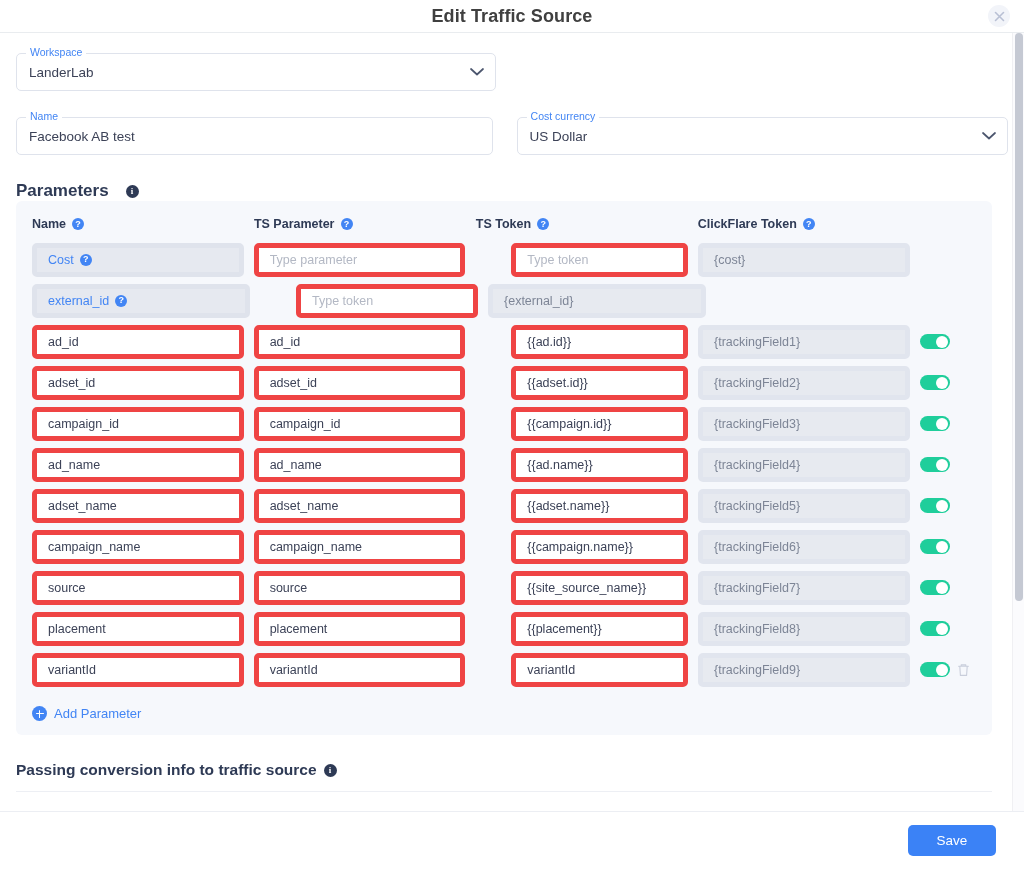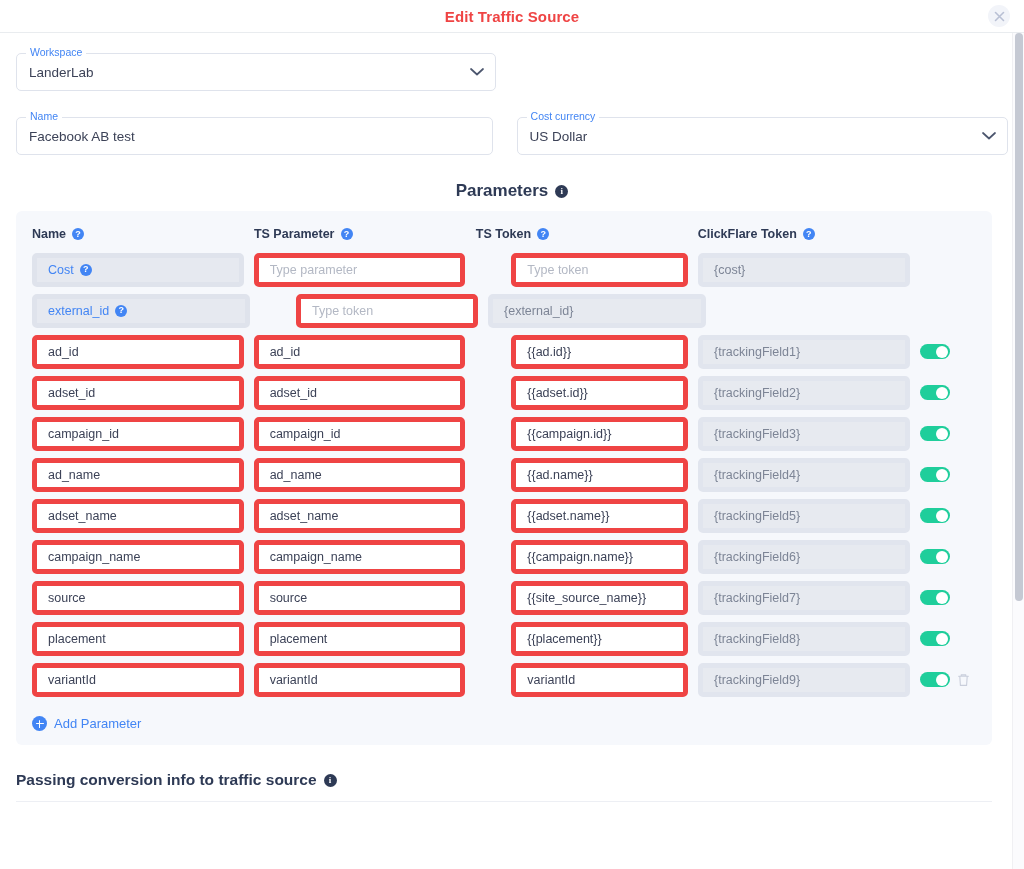--- a/index.html
+++ b/index.html
@@ -25,23 +25,23 @@
     height: 33px;
     flex: 0 0 33px;
     position: relative;
     border-bottom: 1px solid #e9ecef;
     display: flex;
     align-items: center;
     justify-content: center;
     background: #fff;
   }
   .modal-title {
-    font-size: 15px;
+    font-size: 18px;
     font-weight: bold;
-    color: #ef4444;
+    color: #404040;
     letter-spacing: 0.1px;
   }
   .close-btn {
     position: absolute;
     right: 14px;
     top: 50%;
     transform: translateY(-50%);
     width: 22px; height: 22px;
     border-radius: 50%;
     background: #f2f4f9;
@@ -116,27 +116,25 @@
 
   #workspace-field { width: 480px; margin-top: 20px; }
   #name-field { width: 480px; }
   #currency-field { width: 495px; }
   .second-row { margin-top: 26px; }
 
   
   .section-title {
     display: flex;
     align-items: center;
-    gap: 7px;
+    gap: 17px;
     font-size: 17px;
     font-weight: bold;
     color: #2e3a55;
     margin-top: 26px;
-    margin-bottom: 10px;
-    justify-content: center;
   }
 
   .info-dot {
     width: 13px; height: 13px;
     border-radius: 50%;
     background: #2e3a55;
     color: #fff;
     font-size: 9px;
     font-weight: bold;
     font-family: "Liberation Serif", serif;
@@ -689,13 +687,16 @@
       </div>
     </div>
 
     <div class="subsection-title">
       <span>Passing conversion info to traffic source</span>
       <span class="info-dot">i</span>
     </div>
 
   </div>
 
+  <div class="modal-footer">
+    <button class="save-btn">Save</button>
+  </div>
 </div>
 
 </body></html>

